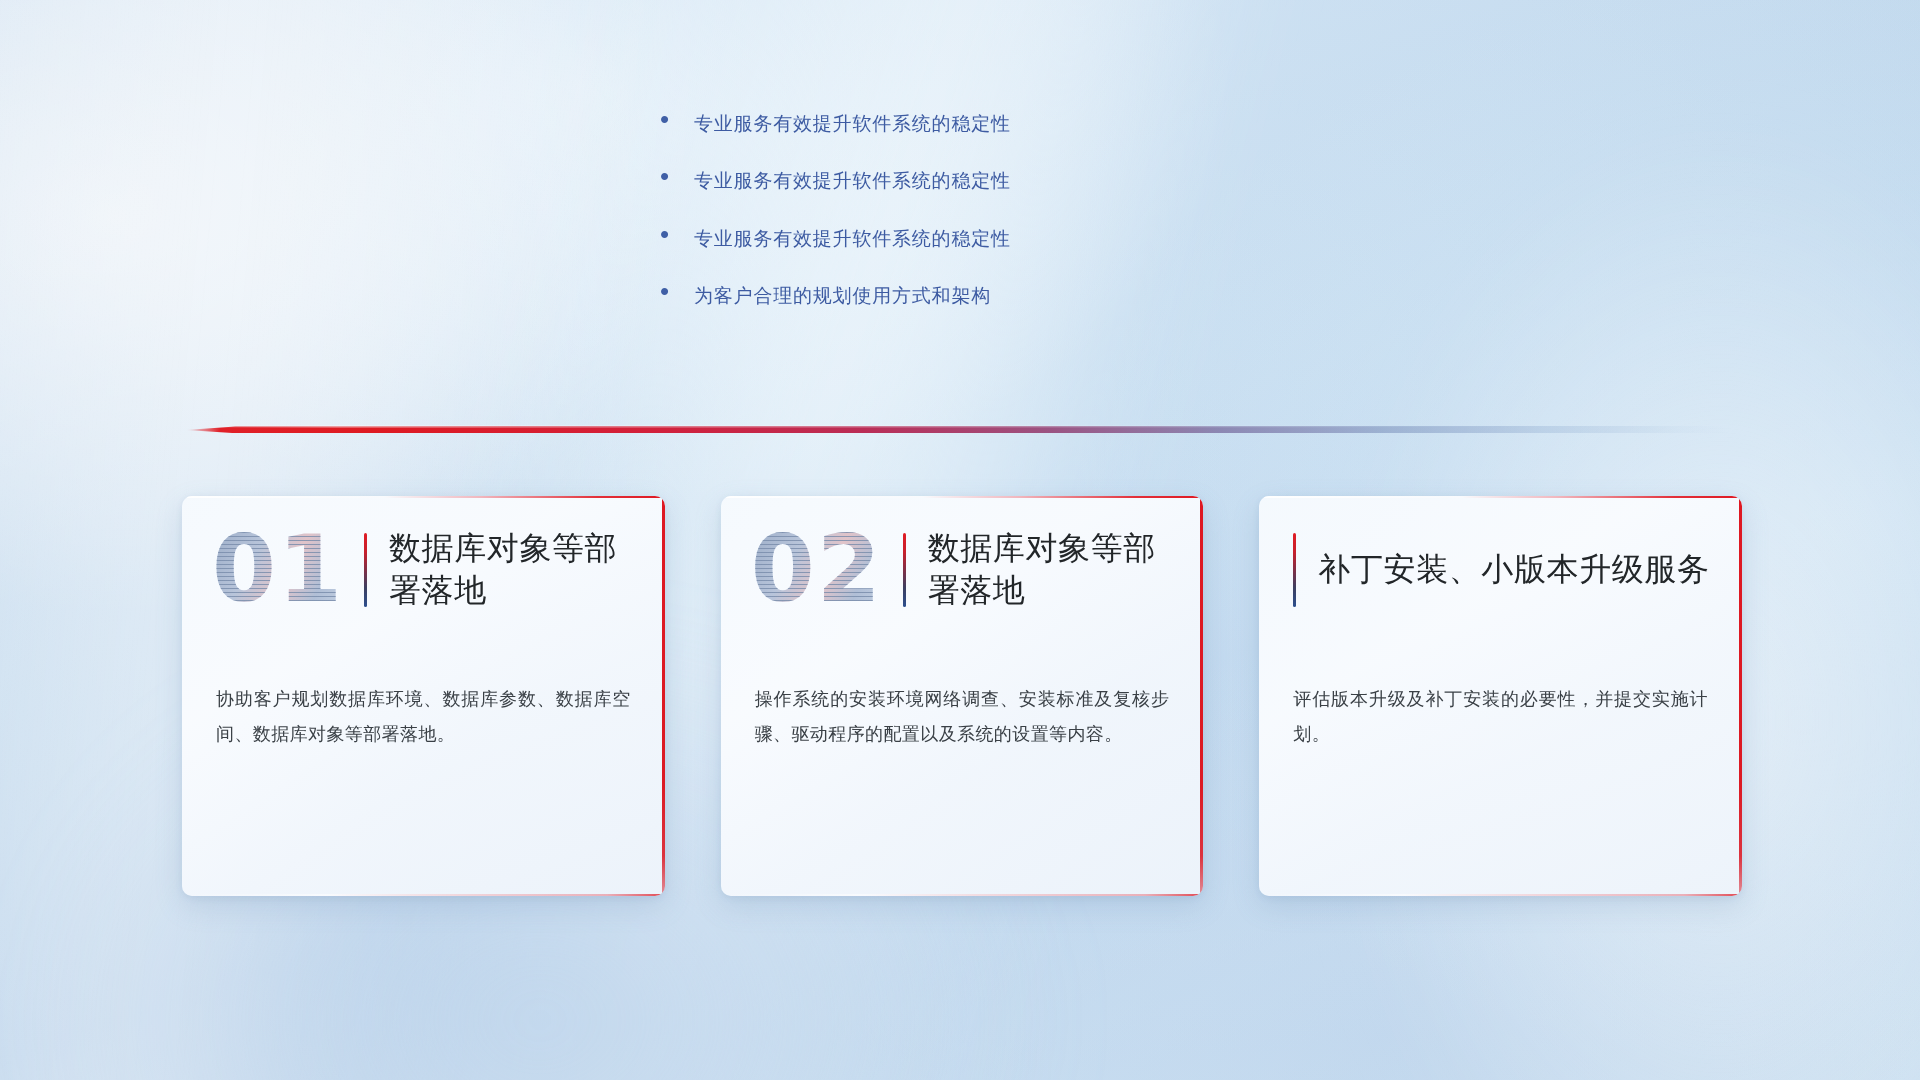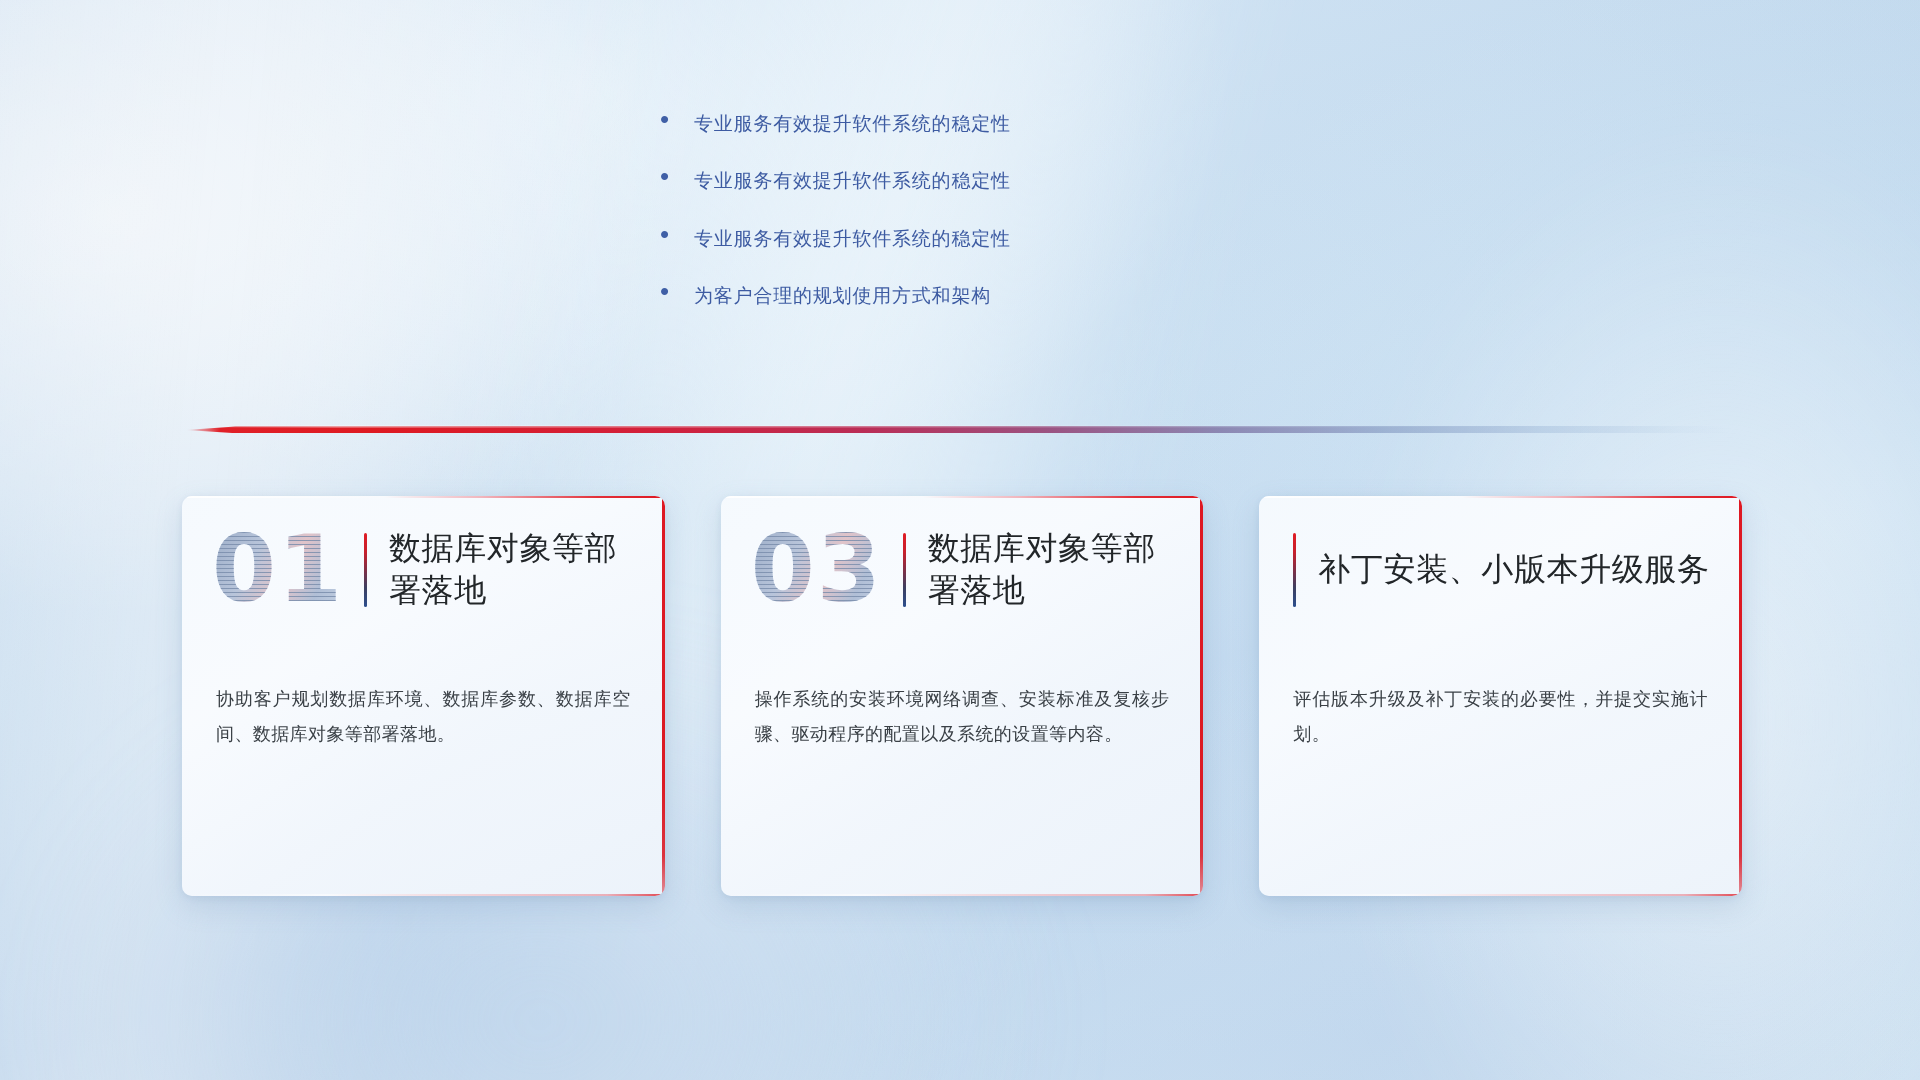--- a/index.html
+++ b/index.html
@@ -309,21 +309,21 @@
         <div class="card-title">数据库对象等部署落地</div>
       </div>
       <div class="card-body">协助客户规划数据库环境、数据库参数、数据库空间、数据库对象等部署落地。</div>
     </div>
 
     <div class="card">
       <div class="card-top-edge"></div>
       <div class="card-right-rail"></div>
       <div class="card-bottom-edge"></div>
       <div class="card-head">
-        <div class="card-number">03</div>
+        <div class="card-number">02</div>
         <div class="card-divider"></div>
         <div class="card-title">数据库对象等部署落地</div>
       </div>
       <div class="card-body">操作系统的安装环境网络调查、安装标准及复核步骤、驱动程序的配置以及系统的设置等内容。</div>
     </div>
 
     <div class="card">
       <div class="card-top-edge"></div>
       <div class="card-right-rail"></div>
       <div class="card-bottom-edge"></div>

